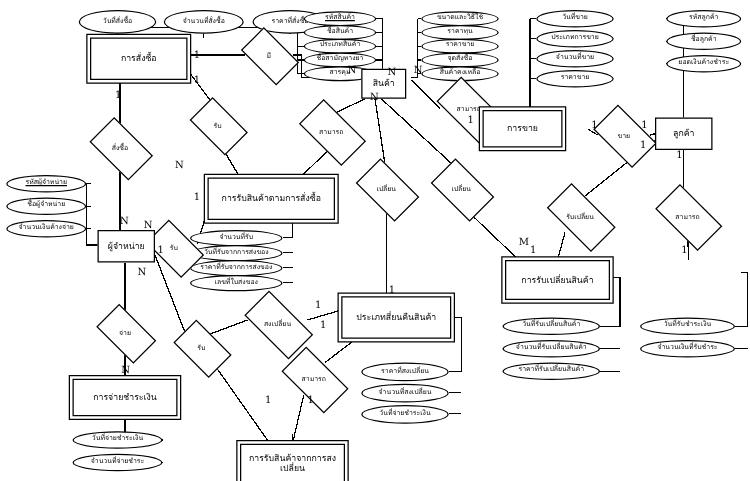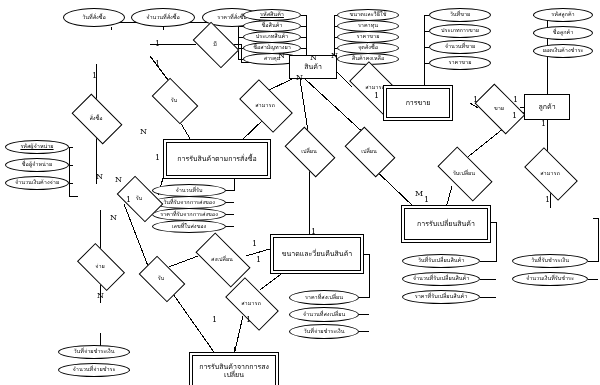--- a/index.html
+++ b/index.html
@@ -190,47 +190,56 @@
       <path d="M369,314 L359,314"></path>
         <path d="M369,331 L359,331"></path>
 
       <path d="M285,271 L260,290"></path>
       <path d="M243,316 L234,355"></path>
 
       <path d="M234,347 L234,355"></path>
     </g>
   </svg>
 
-
-  <div class="entity" style="left:289px;top:55px;width:48px;height:24px;">
+  <div class="entity weak" style="left:72px;top:30px;width:78px;height:34px;">
+    <span>การสั่งซื้อ</span>
+  </div>
+
+  <div class="entity" style="left:289px;top:55px;width:36px;height:24px;">
     <span>สินค้า</span>
   </div>
 
   <div class="entity weak" style="left:386px;top:88px;width:64px;height:30px;">
     <span>การขาย</span>
   </div>
 
   <div class="entity" style="left:524px;top:94px;width:46px;height:26px;">
     <span>ลูกค้า</span>
   </div>
 
+  <div class="entity" style="left:78px;top:184px;width:46px;height:26px;">
+    <span>ผู้จำหน่าย</span>
+  </div>
 
   <div class="entity weak" style="left:166px;top:142px;width:102px;height:34px;">
     <span>การรับสินค้าตามการสั่งซื้อ</span>
   </div>
 
   <div class="entity weak" style="left:273px;top:237px;width:88px;height:34px;">
-    <span>ขนาดและวี่ยนคืนสินค้า</span>
+    <span>ประเภทสี่ยนคืนสินค้า</span>
   </div>
 
   <div class="entity weak" style="left:404px;top:208px;width:84px;height:32px;">
     <span>การรับเปลี่ยนสินค้า</span>
   </div>
 
 
+  <div class="entity weak" style="left:58px;top:303px;width:84px;height:30px;">
+    <span>การจ่ายชำระเงิน</span>
+  </div>
 
   <div class="entity weak" style="left:192px;top:355px;width:84px;height:32px;">
     <span>การรับสินค้าจากการสงเปลี่ยน</span>
   </div>
 
   <div class="attr" style="left:63px;top:8px;width:62px;height:19px;">
       <span>วันที่สั่งซื้อ</span>
     </div>
   <div class="attr" style="left:131px;top:8px;width:64px;height:19px;">
       <span>จำนวนที่สั่งซื้อ</span>

